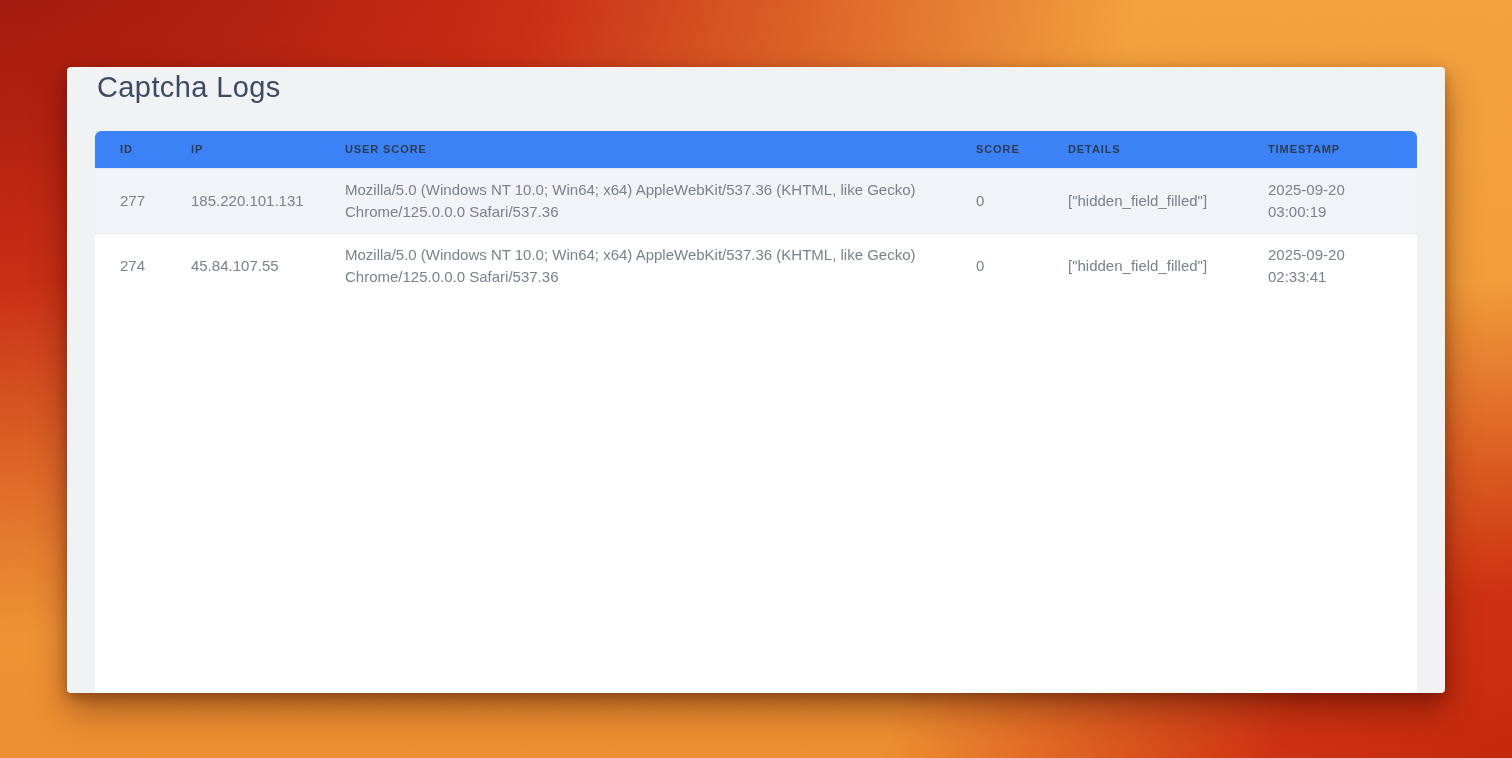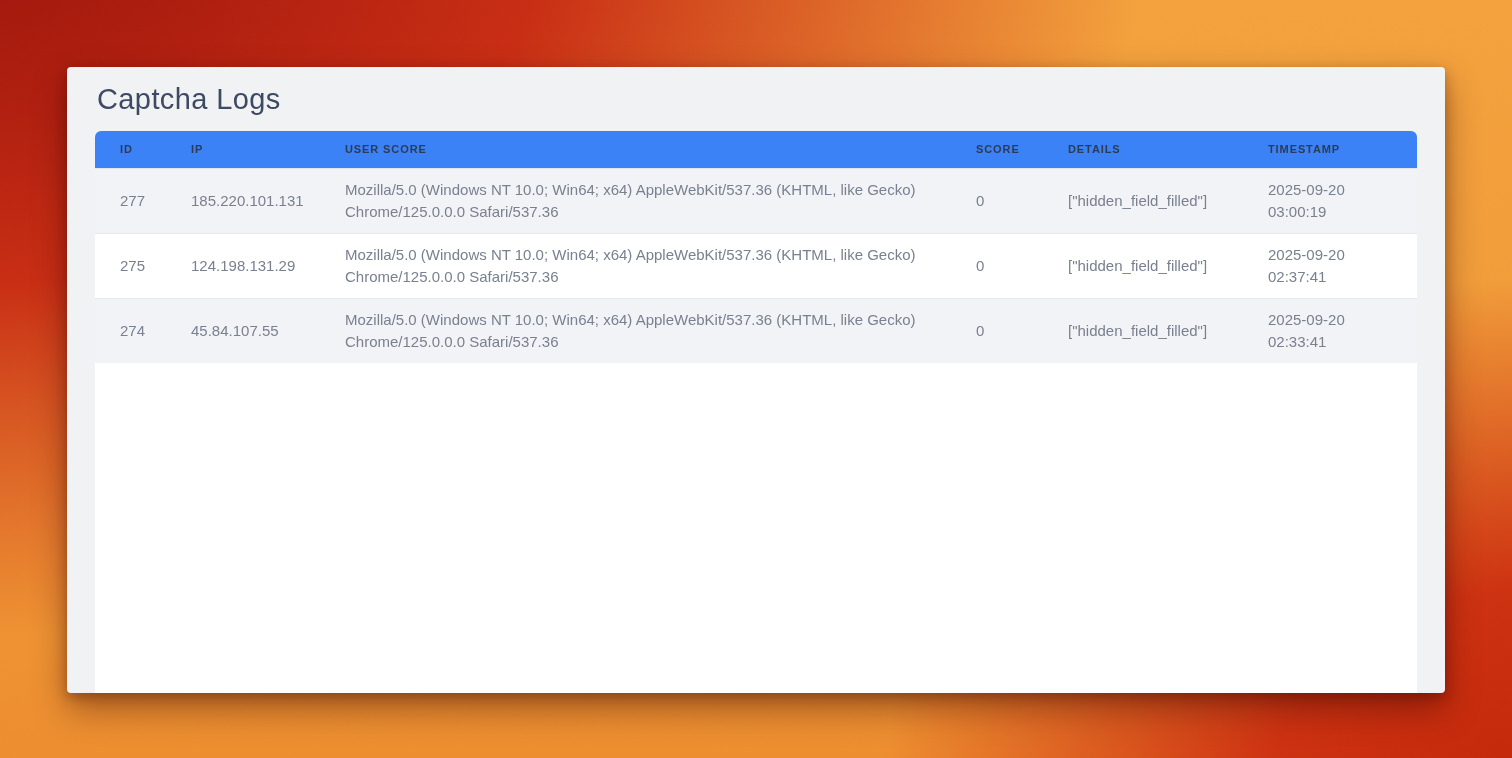--- a/index.html
+++ b/index.html
@@ -36,21 +36,21 @@
     background: #f1f2f4;
     border-radius: 4px;
     box-shadow: 0 16px 34px rgba(55, 8, 0, 0.42), 0 4px 12px rgba(55, 8, 0, 0.28);
     overflow: hidden;
     display: flex;
     flex-direction: column;
   }
   .card-header {
     flex: 0 0 64px;
     display: flex;
-    align-items: center;
+    align-items: flex-start;
     padding: 4px 30px;
     box-sizing: border-box;
     border-radius: 19px;
   }
   .card-header h1 {
     margin: 0;
     font-size: 29px;
     font-weight: 500;
     letter-spacing: 0.4px;
     color: #3e4a63;
@@ -147,28 +147,20 @@
         <tbody>
             <tr>
     <td class="c-id">277</td>
     <td class="c-ip">185.220.101.131</td>
     <td class="c-ua">Mozilla/5.0 (Windows NT 10.0; Win64; x64) AppleWebKit/537.36 (KHTML, like Gecko) Chrome/125.0.0.0 Safari/537.36</td>
     <td class="c-score">0</td>
     <td class="c-details">["hidden_field_filled"]</td>
     <td class="c-ts">2025-09-20 03:00:19</td>
   </tr>
             <tr>
-    <td class="c-id">275</td>
-    <td class="c-ip">124.198.131.29</td>
-    <td class="c-ua">Mozilla/5.0 (Windows NT 10.0; Win64; x64) AppleWebKit/537.36 (KHTML, like Gecko) Chrome/125.0.0.0 Safari/537.36</td>
-    <td class="c-score">0</td>
-    <td class="c-details">["hidden_field_filled"]</td>
-    <td class="c-ts">2025-09-20 02:37:41</td>
-  </tr>
-            <tr>
     <td class="c-id">274</td>
     <td class="c-ip">45.84.107.55</td>
     <td class="c-ua">Mozilla/5.0 (Windows NT 10.0; Win64; x64) AppleWebKit/537.36 (KHTML, like Gecko) Chrome/125.0.0.0 Safari/537.36</td>
     <td class="c-score">0</td>
     <td class="c-details">["hidden_field_filled"]</td>
     <td class="c-ts">2025-09-20 02:33:41</td>
   </tr>
           </tbody>
       </table>
     </div>

